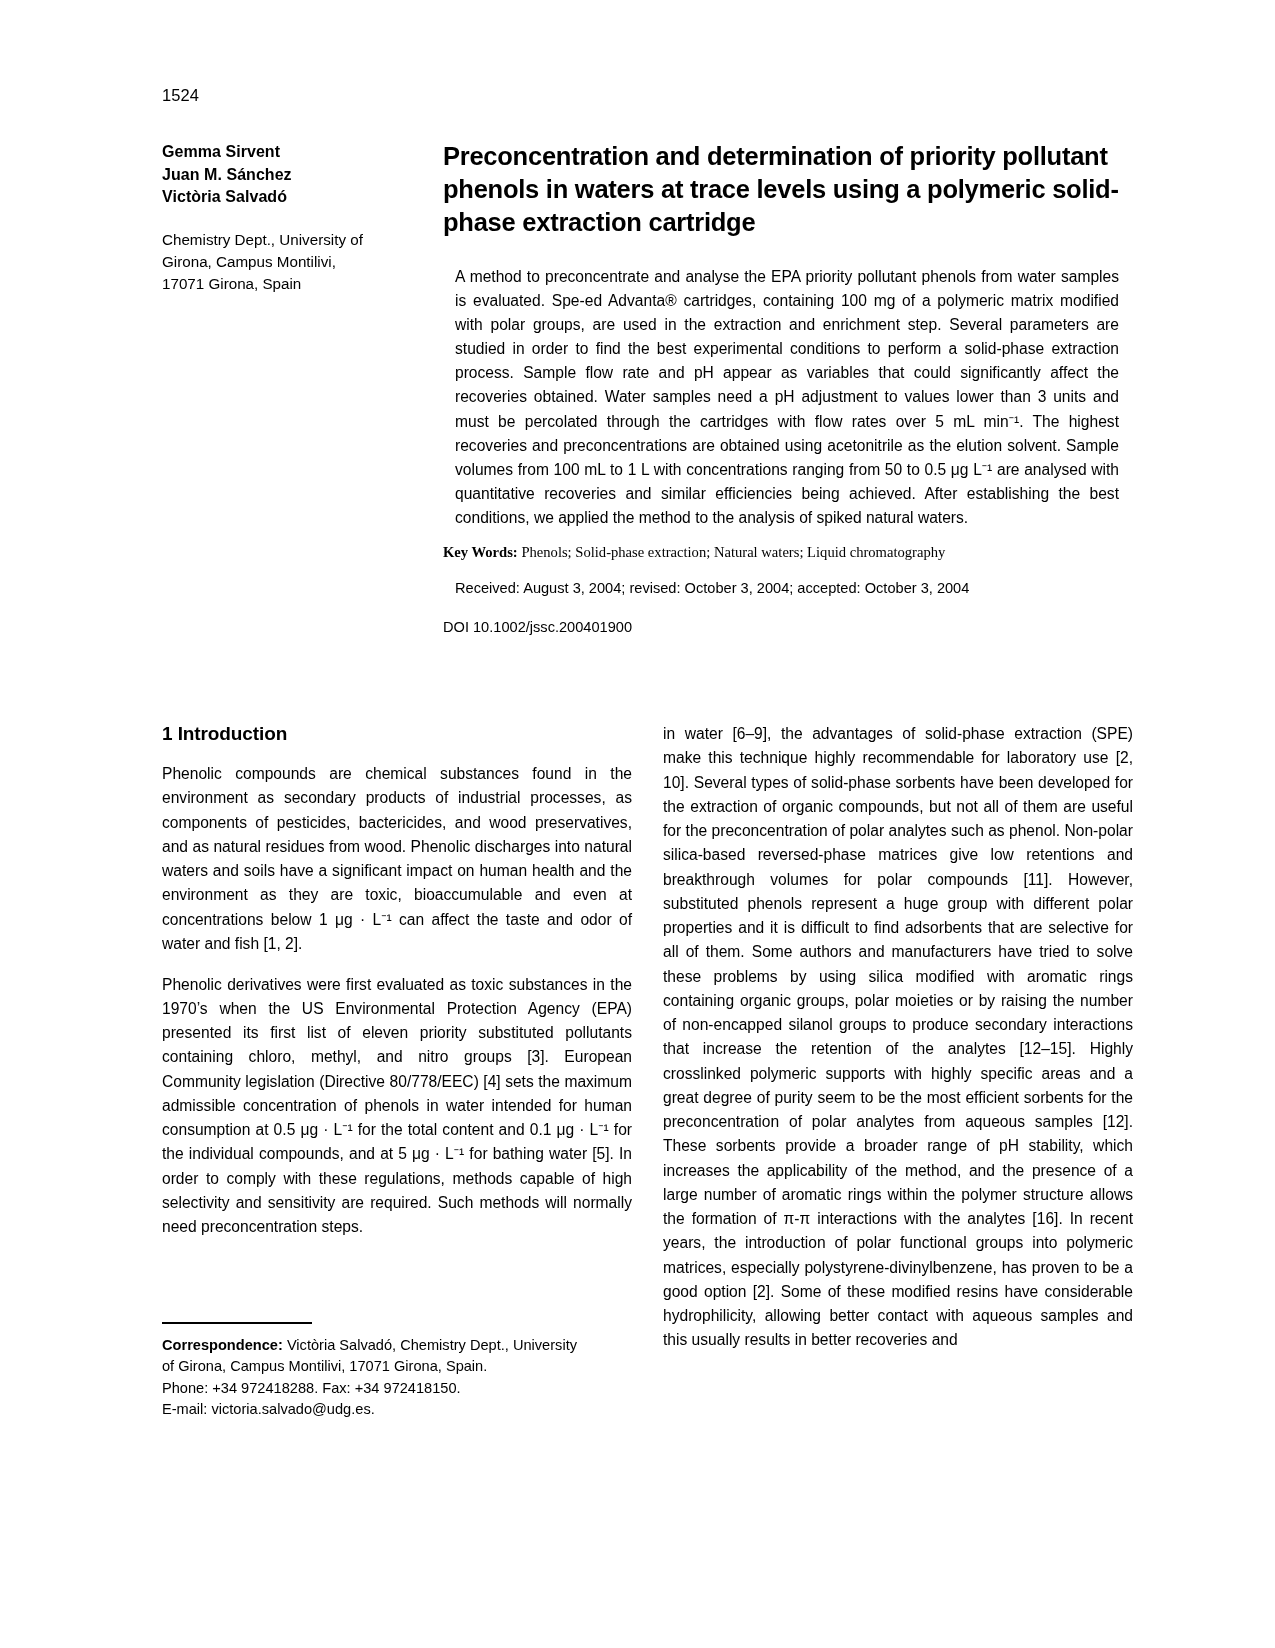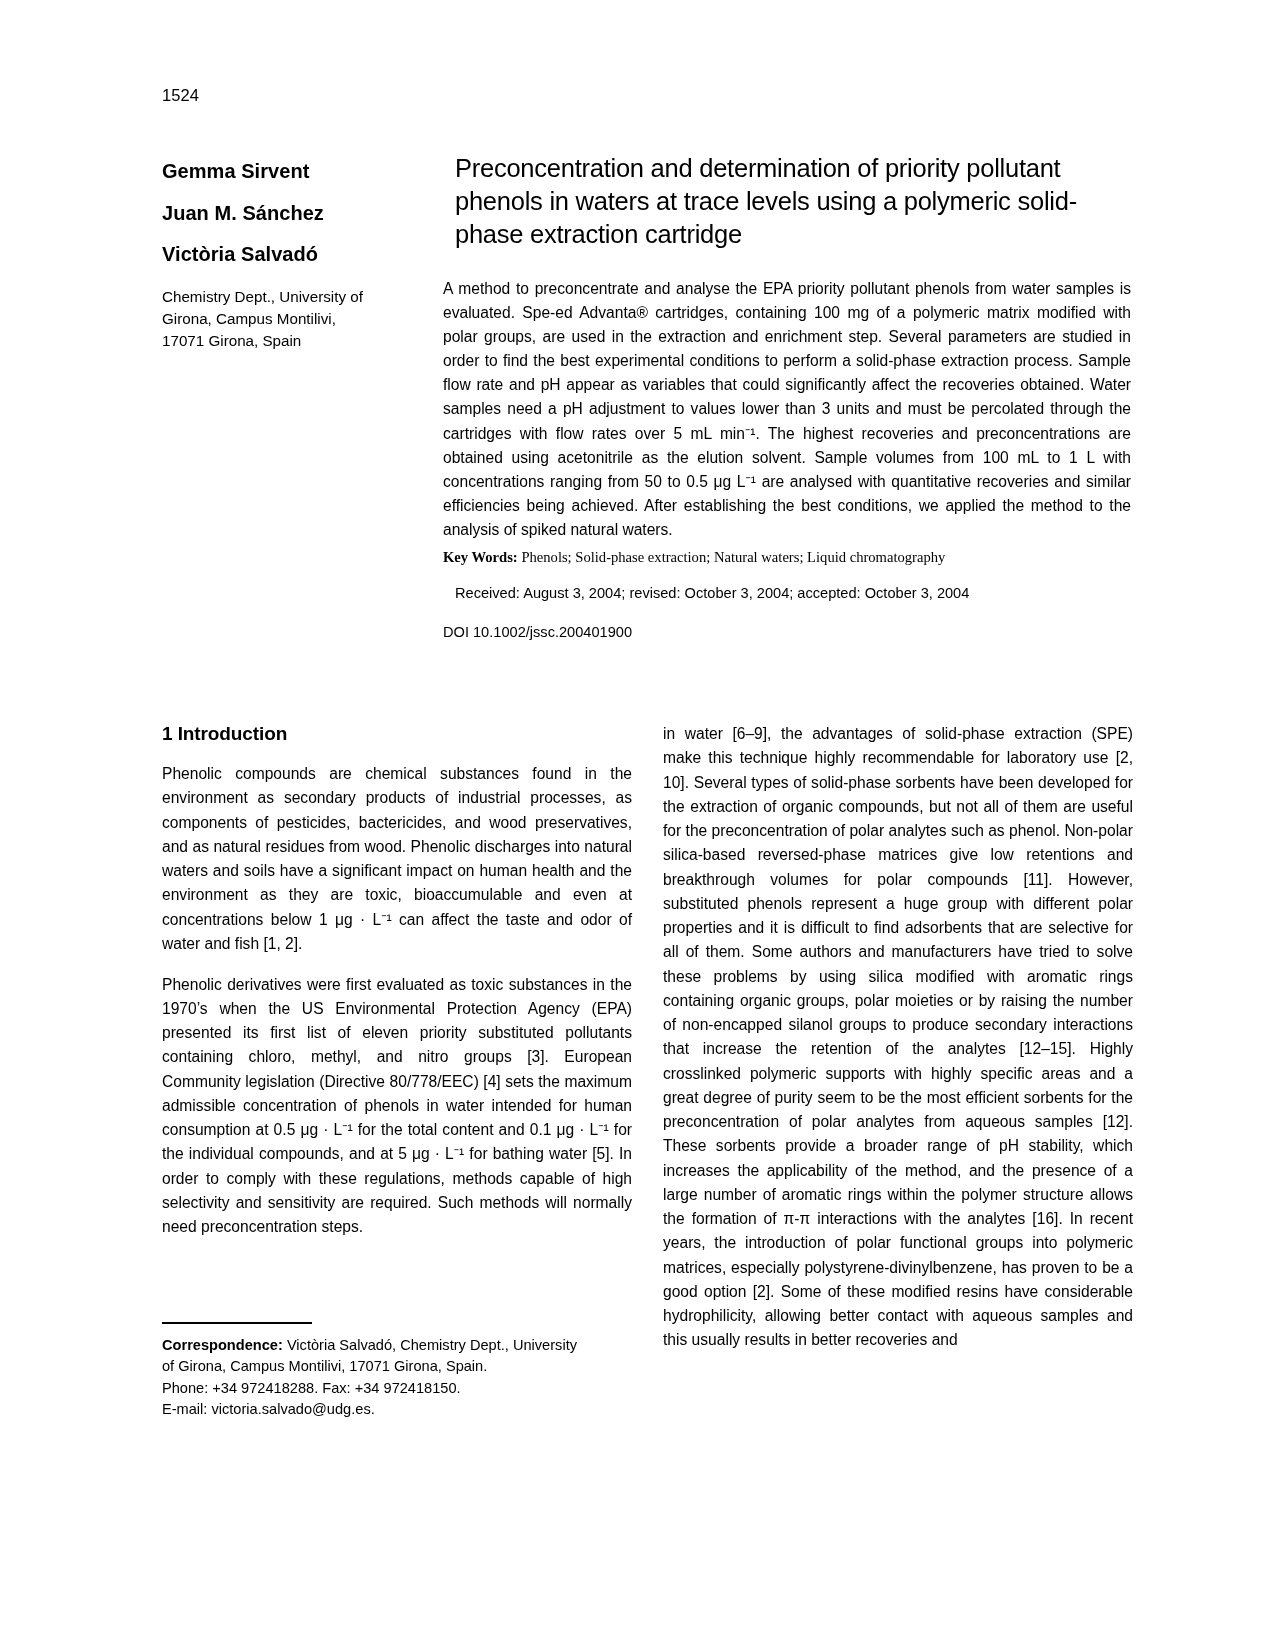--- a/index.html
+++ b/index.html
@@ -30,53 +30,52 @@
   }
 
   
   .header-left {
     position: absolute;
     left: 162px;
     top: 141px;
     width: 262px;
   }
   .author {
-    font-size: 20px;
+    font-size: 16px;
     font-weight: bold;
     line-height: 22.5px;
     letter-spacing: 0.05px;
-    margin-top: 19px;
   }
   .affiliation {
     margin-top: 20px;
     font-size: 15.2px;
     line-height: 22px;
   }
 
   .header-right {
     position: absolute;
     left: 443px;
     top: 140px;
     width: 688px;
   }
   .doc-title {
     font-size: 25.5px;
-    font-weight: normal;
+    font-weight: bold;
     line-height: 33px;
     letter-spacing: -0.25px;
-    margin: 12px;
+    margin: 0;
   }
   .abstract {
     margin-top: 26px;
     font-size: 15.6px;
     line-height: 24.1px;
     text-align: justify;
     text-justify: inter-word;
   }
-  .abstract p { margin: 0; }
+  .abstract p { margin: 12px; }
 
   .meta-line {
     font-size: 14.6px;
     line-height: 20px;
   }
   .keywords { margin-top: 5px; font-family: Liberation Serif, serif; }
   .received  { margin-top: 16px; margin-left: 12px; }
   .doi       { margin-top: 19px; }
   .meta-line b { font-weight: bold; }
 

